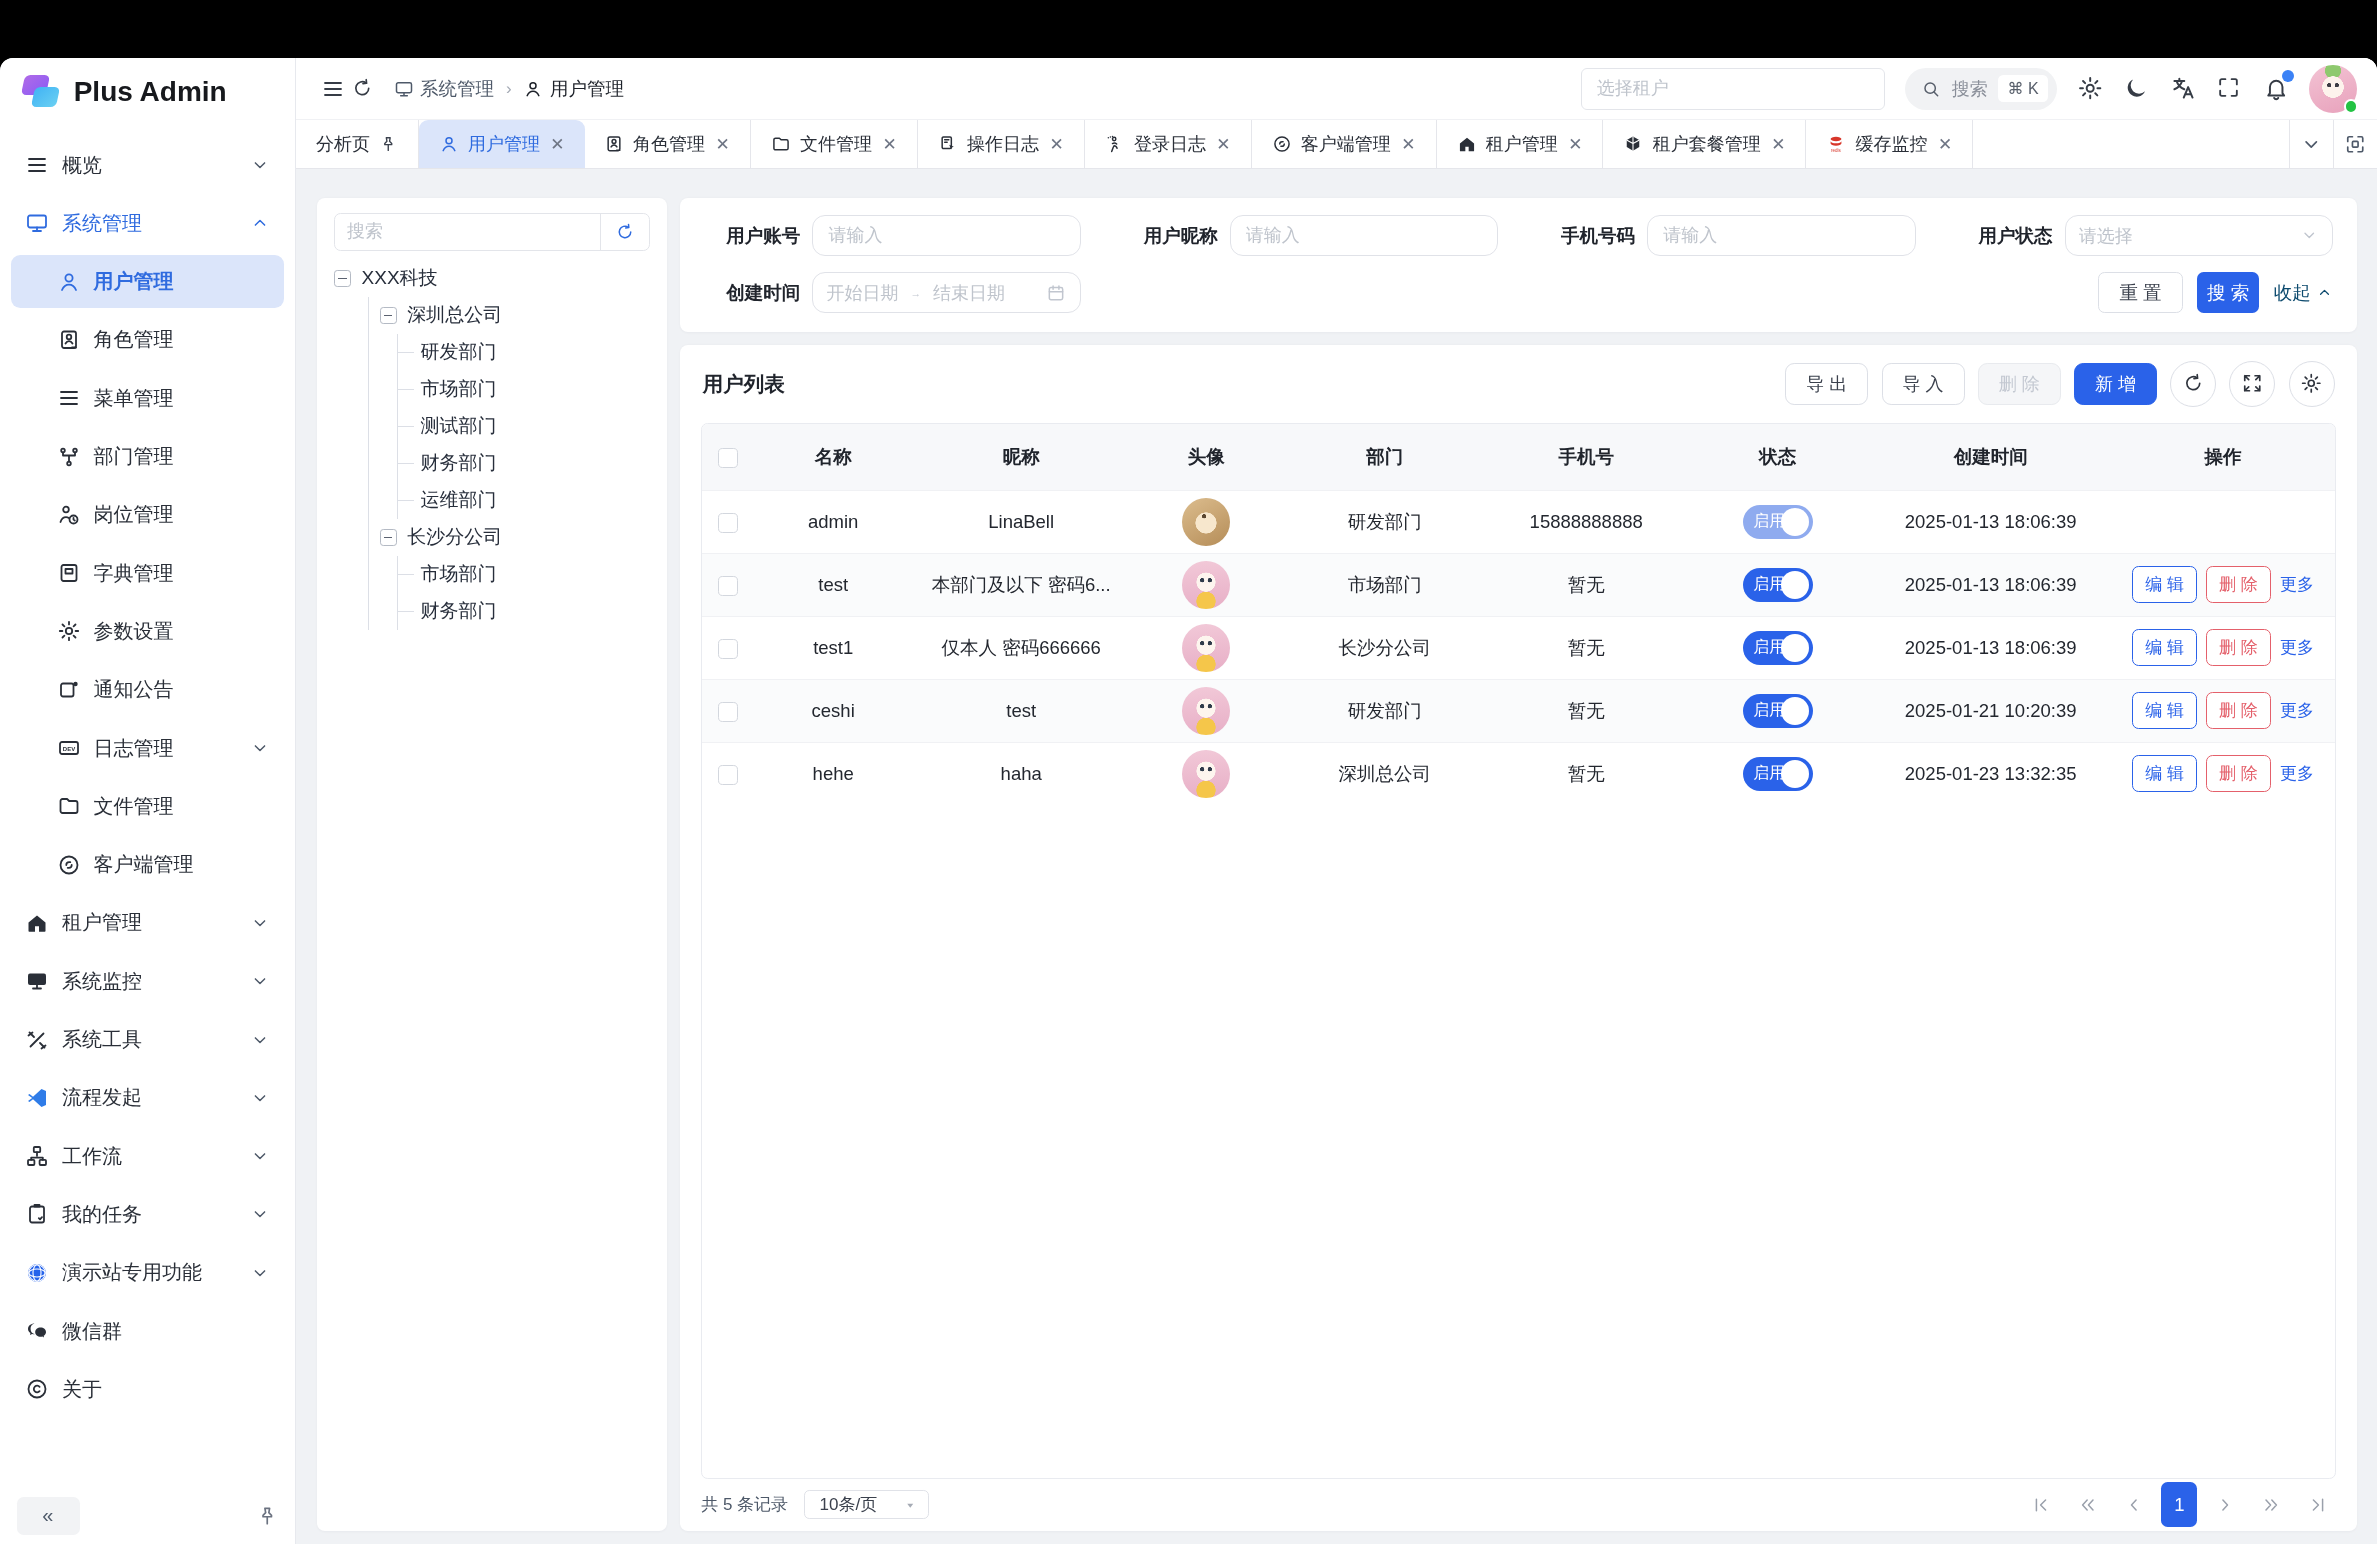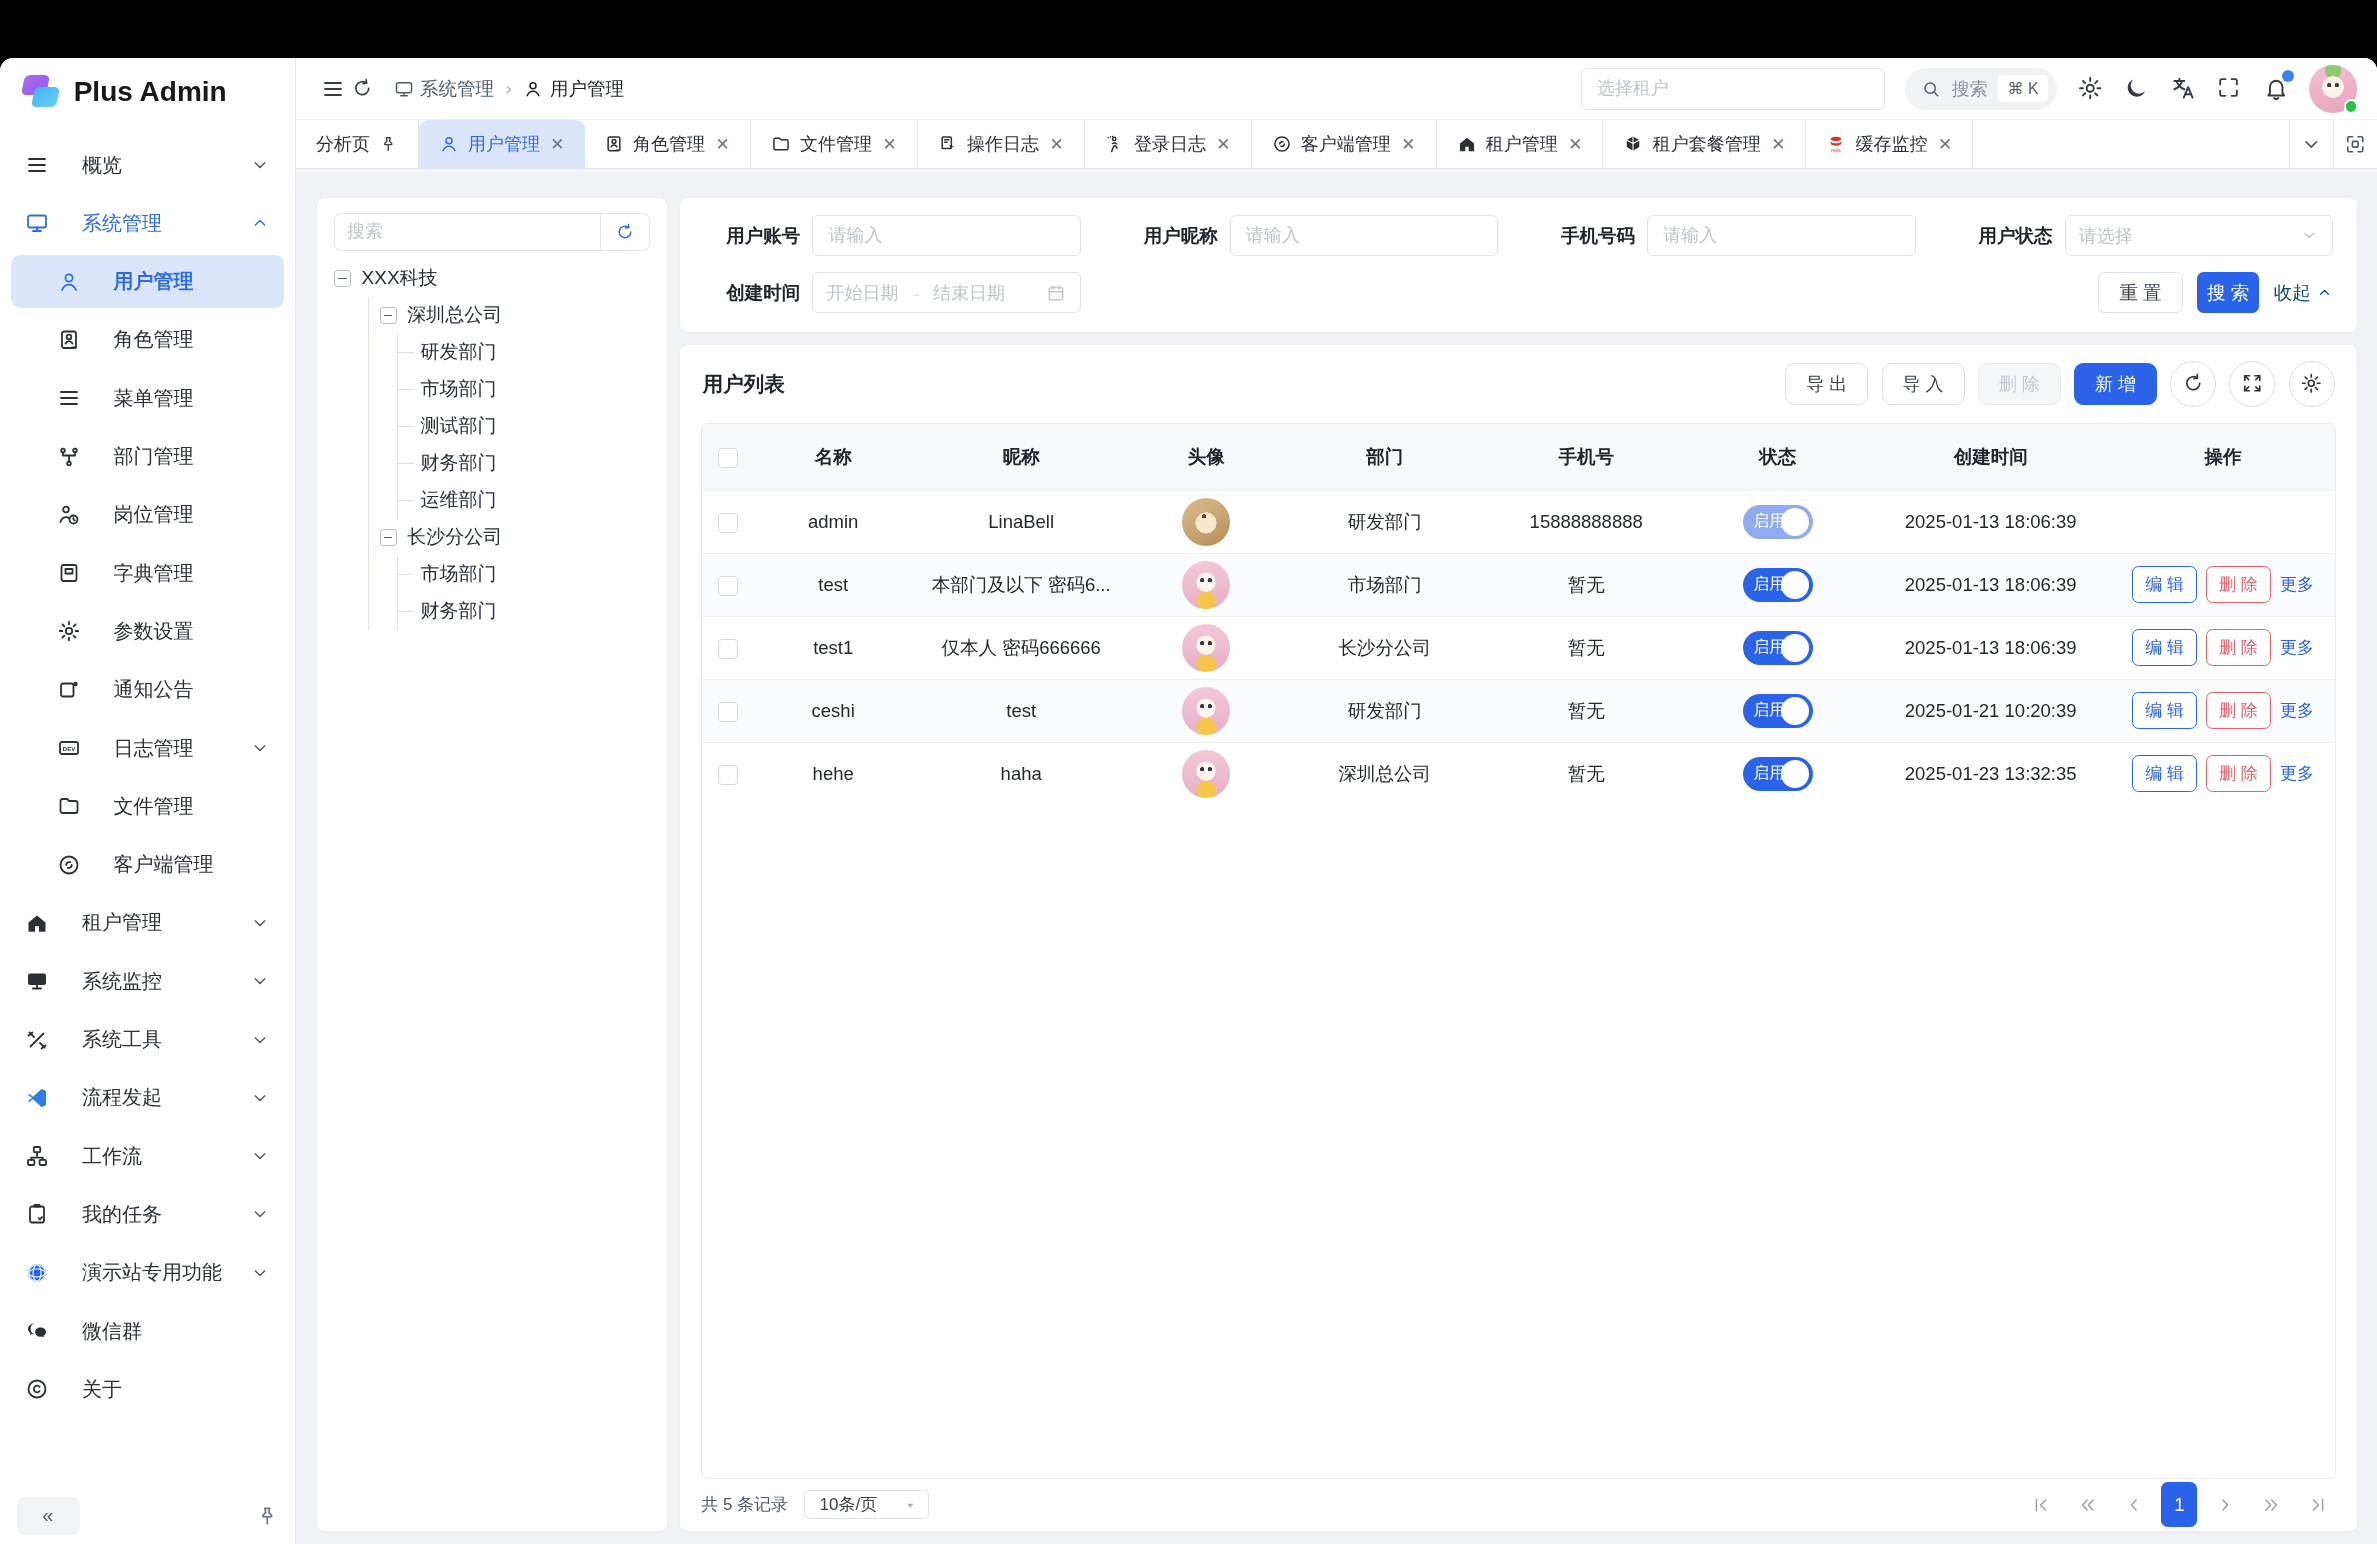--- a/index.html
+++ b/index.html
@@ -13,21 +13,21 @@
   .sidebar{width:296px;background:#fff;border-right:0.7px solid #e7e9ee;display:flex;flex-direction:column;position:relative;flex-shrink:0;}
   .brand{display:flex;align-items:center;gap:13.2px;padding:17px 0 6.6px 22.5px;}
   .brand-logo{width:38px;height:33px;position:relative;flex-shrink:0;}
   .brand-logo i{position:absolute;width:25px;height:20px;border-radius:5.3px;}
   .brand-logo i.a{left:0;top:0;background:linear-gradient(135deg,#b06ae8,#8a5cf5);transform:skewX(-12deg);}
   .brand-logo i.b{left:10.6px;top:12px;background:linear-gradient(135deg,#41b3f5,#6ad0f2);transform:skewX(-12deg);}
   .brand-name{font-size:28px;font-weight:bold;color:#17191d;}
   .nav{flex:1;padding:24px 10.6px 0 10.6px;overflow:hidden;}
   .nav-item{display:flex;align-items:center;height:53px;margin-bottom:5.3px;border-radius:9.2px;padding:0 14.5px;cursor:pointer;color:#2a2f38;font-size:20px;}
   .nav-item .ic{width:24px;height:24px;flex-shrink:0;}
-  .nav-item .lbl{margin-left:33px;flex:1;white-space:nowrap;}
+  .nav-item .lbl{margin-left:13px;flex:1;white-space:nowrap;}
   .nav-item .chev{width:20px;height:20px;color:#4e5969;flex-shrink:0;}
   .nav-item.lvl1{padding-left:46px;}
   .nav-item.active{background:#dbe5fa;color:#2f6bdf;font-weight:bold;}
   .nav-item.active .ic{color:#2f6bdf;}
   .nav-item.parent-open{color:#2f6bdf;}
   .nav-item.parent-open .ic,.nav-item.parent-open .chev{color:#2f6bdf;}
   .side-foot{position:absolute;bottom:9.2px;left:0;right:0;display:flex;justify-content:space-between;align-items:center;padding:0 17px;}
   .collapse-btn{width:63px;height:38px;border-radius:6.6px;background:#f2f3f5;color:#4e5969;display:flex;align-items:center;justify-content:center;font-size:20px;letter-spacing:1.3px;cursor:pointer;}
   .side-pin{width:22.5px;height:22.5px;color:#6b7280;cursor:pointer;}
 
@@ -89,21 +89,21 @@
 
   
   .rcol{flex:1;display:flex;flex-direction:column;min-width:0;}
 
   
   .filter-card{padding:17px 24px 18.5px 20px;}
   .frow{display:grid;grid-template-columns:repeat(4,1fr);column-gap:37px;}
   .frow + .frow{margin-top:16px;}
   .fcell{display:flex;align-items:center;min-width:0;}
   .flabel{width:100px;text-align:right;font-size:18.5px;font-weight:bold;color:#20242c;margin-right:12px;flex-shrink:0;white-space:nowrap;}
-  .fctl{flex:1;height:41px;border:1.1px solid #e0e2e8;border-radius:6px;display:flex;align-items:center;padding:0 13.2px;min-width:0;background:#fff;}
+  .fctl{flex:1;height:41px;border:1.1px solid #e0e2e8;border-radius:13px;display:flex;align-items:center;padding:0 13.2px;min-width:0;background:#fff;}
   .fctl input{border:none;outline:none;flex:1;font-size:18px;color:#333;min-width:0;background:transparent;font-family:inherit;}
   .fctl input::placeholder{color:#bfc4cc;}
   .fctl .ph{color:#bfc4cc;font-size:18px;flex:1;white-space:nowrap;overflow:hidden;}
   .fctl .ic{width:20px;height:20px;color:#c1c6cf;flex-shrink:0;}
   .daterange .ph{flex:0 1 auto;}
   .daterange .arrow{color:#c1c6cf;margin:0 12px;flex-shrink:0;}
   .fbtns{display:flex;align-items:center;justify-content:flex-end;gap:14.5px;grid-column:4;}
   .btn{height:41px;border-radius:6.6px;font-size:18.5px;display:inline-flex;align-items:center;justify-content:center;cursor:pointer;white-space:nowrap;border:1.1px solid transparent;font-family:inherit;}
   .btn-plain{background:#fff;border-color:#dcdfe6;color:#3b414d;padding:0 20px;}
   .btn-primary{background:#2a62e9;color:#fff;padding:0 9px;}

